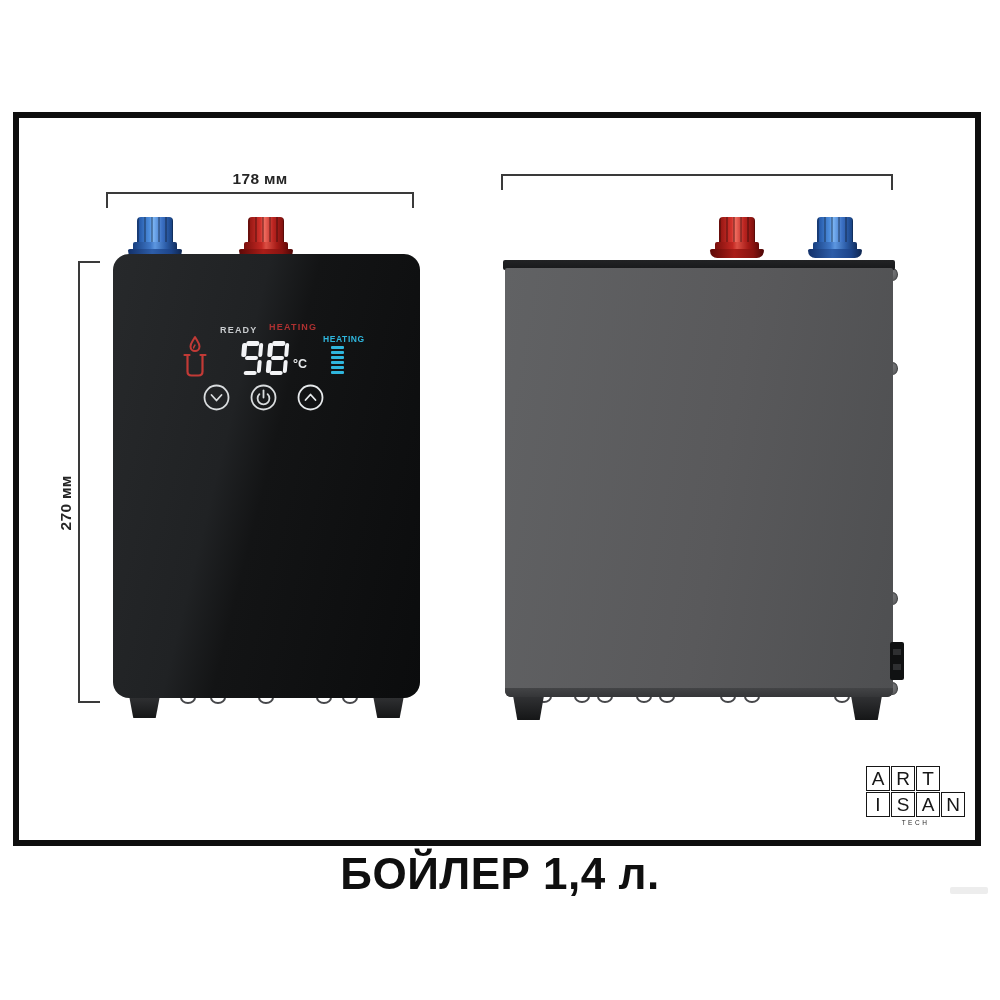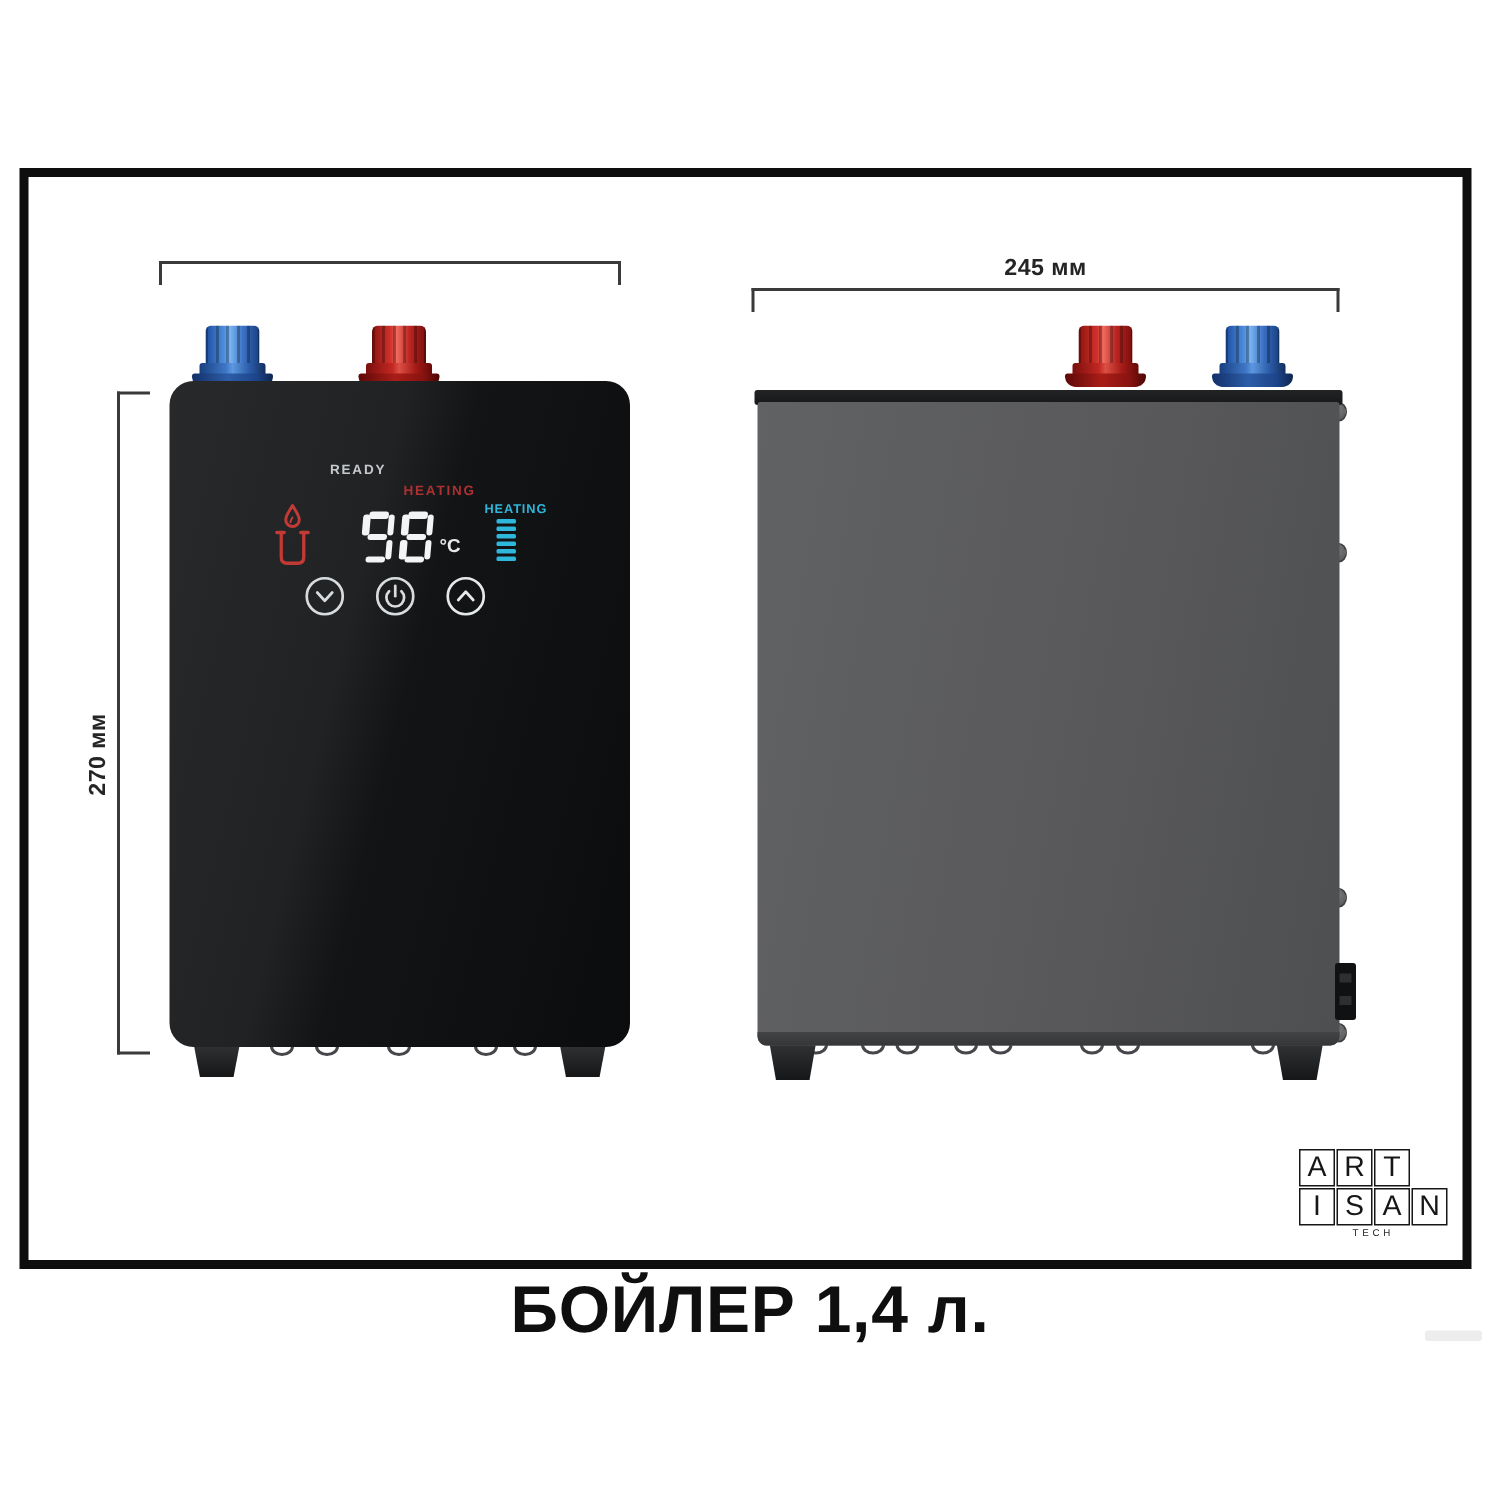--- a/index.html
+++ b/index.html
@@ -42,21 +42,21 @@
   
   .front-body { position:absolute; left:113px; top:254px; width:307px; height:444px; border-radius:16px;
                 background:linear-gradient(104deg,#27292b 0%,#202224 38%,#131415 50%,#0b0c0d 100%); z-index:2; }
   .foot { position:absolute; width:35px; height:22px; z-index:1;
           background:linear-gradient(#313234,#151617);
           clip-path:polygon(6% 0,94% 0,82% 100%,18% 100%); border-radius:0 0 5px 5px; }
   .nub { position:absolute; width:16px; height:13px; border:2.5px solid #46474a; border-radius:50%;
          background:transparent; z-index:0; }
 
   
-  .lbl-ready { position:absolute; left:220px; top:308px; font-size:9px; font-weight:700;
+  .lbl-ready { position:absolute; left:220px; top:325px; font-size:9px; font-weight:700;
                letter-spacing:1.2px; color:#c7cacd; z-index:3; }
   .lbl-heating { position:absolute; left:269px; top:322px; font-size:9px; font-weight:700;
                  letter-spacing:1.2px; color:#ad3131; z-index:3; }
   .flame-icon { position:absolute; left:183px; top:335px; z-index:3; }
   .seg-display { position:absolute; left:241px; top:341px; display:flex; gap:5px;
                  transform:skewX(-5deg); z-index:3; }
   .seg-digit { position:relative; width:21px; height:34px; }
   .seg { position:absolute; border-radius:2px; display:none; background:#f3f4f6; }
   .seg.on { display:block; }
   .seg-a { top:0; left:4px; right:4px; height:4.5px; }
@@ -106,25 +106,25 @@
                background:#ededed; border-radius:2px; }
 </style>
 </head>
 <body>
 
 <div class="canvas">
 
   <div class="frame"></div>
 
   <div class="dim-h" style="left:106px; top:170px; width:308px;">
+    <div class="dim-label">178 мм</div>
     <div class="line"></div>
   </div>
 
   <div class="dim-h" style="left:501px; top:170px; width:392px;">
-    <div class="dim-label">245 мм</div>
     <div class="line"></div>
   </div>
 
   <div class="dim-v-line"></div>
   <div class="dim-v-label dim-label">270 мм</div>
 
   <div class="connector blue" style="left:132px; top:217px;">
     <div class="cap"></div>
       <div class="collar"></div>
       <div class="flange"></div>

